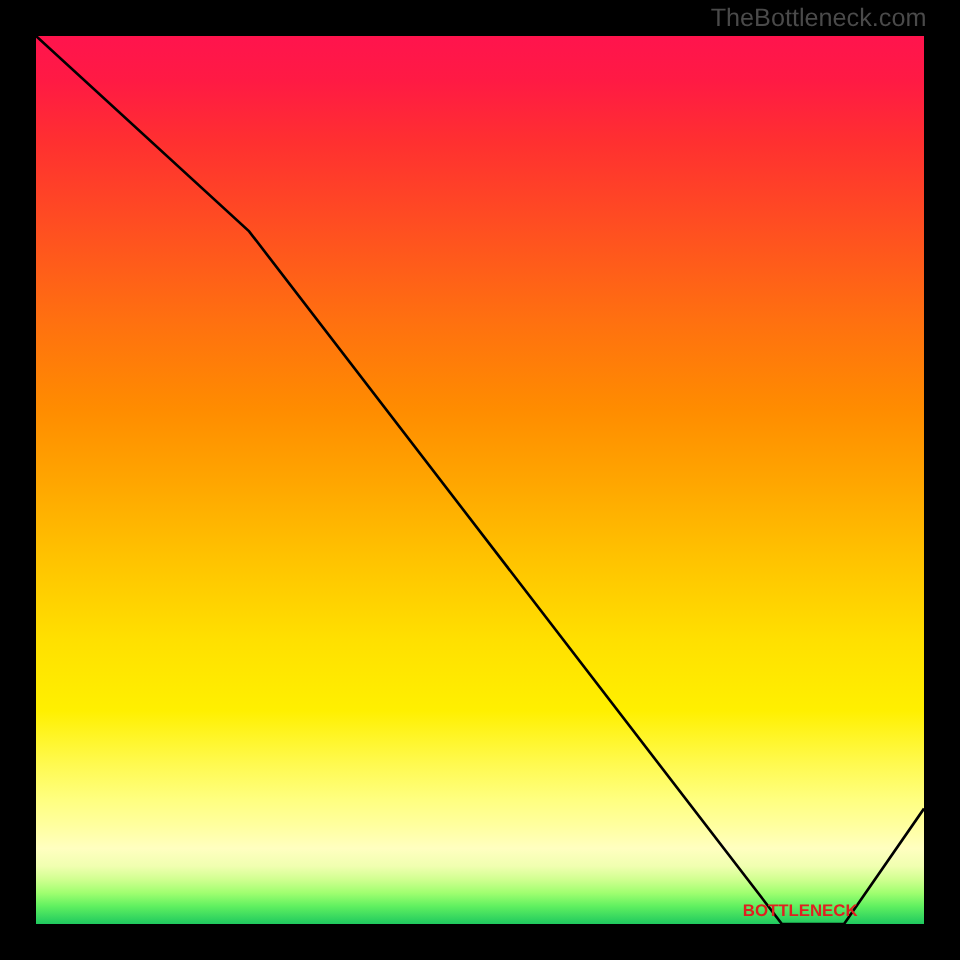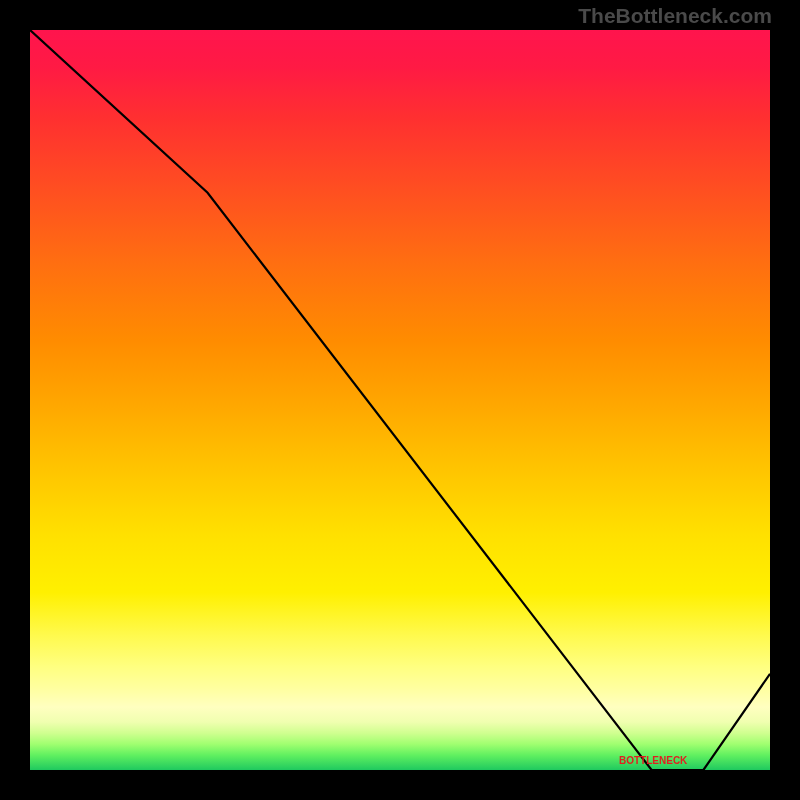--- a/index.html
+++ b/index.html
@@ -10,21 +10,21 @@
     position: relative;
     font-family: Arial, sans-serif;
     overflow: hidden;
   }
   .watermark {
     position: absolute;
     top: 4px;
     right: 28px;
     color: #4a4a4a;
     font-size: 21px;
-    font-weight: bold;
+    font-weight: normal;
     z-index: 10;
   }
   .chart-area {
     position: absolute;
     top: 30px;
     left: 30px;
     width: 740px;
     height: 740px;
     background: linear-gradient(to bottom,
       #ff144d 0%,
@@ -51,21 +51,21 @@
   .line-svg {
     position: absolute;
     top: 0;
     left: 0;
     width: 100%;
     height: 100%;
   }
   .bottom-label {
     position: absolute;
     bottom: 4px;
-    font-size: 10px;
+    font-size: 14px;
     font-weight: bold;
     color: #e02020;
     letter-spacing: 0px;
     white-space: nowrap;
   }
 </style>
 </head>
 <body>
 
 <div class="watermark">TheBottleneck.com</div>

